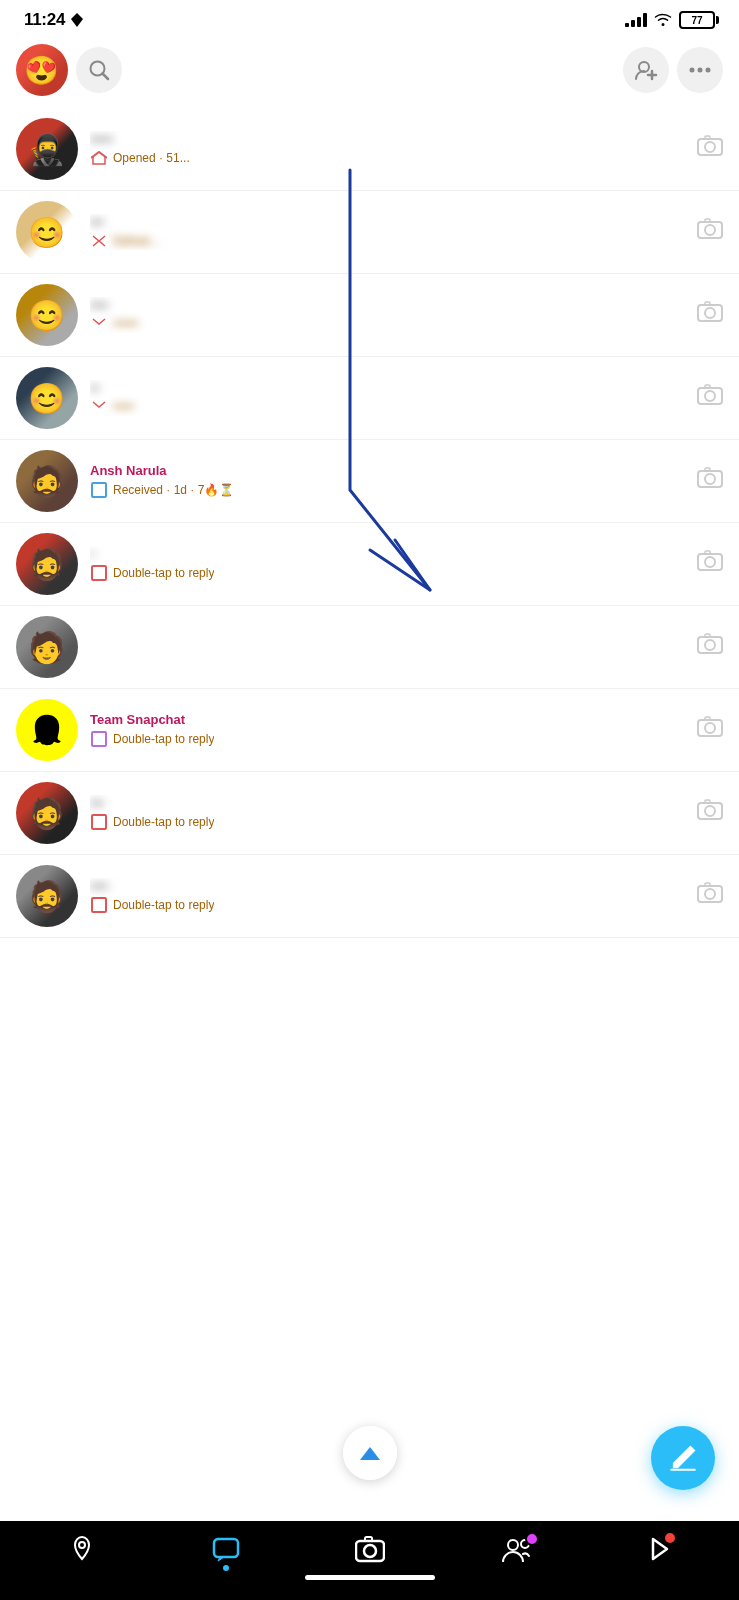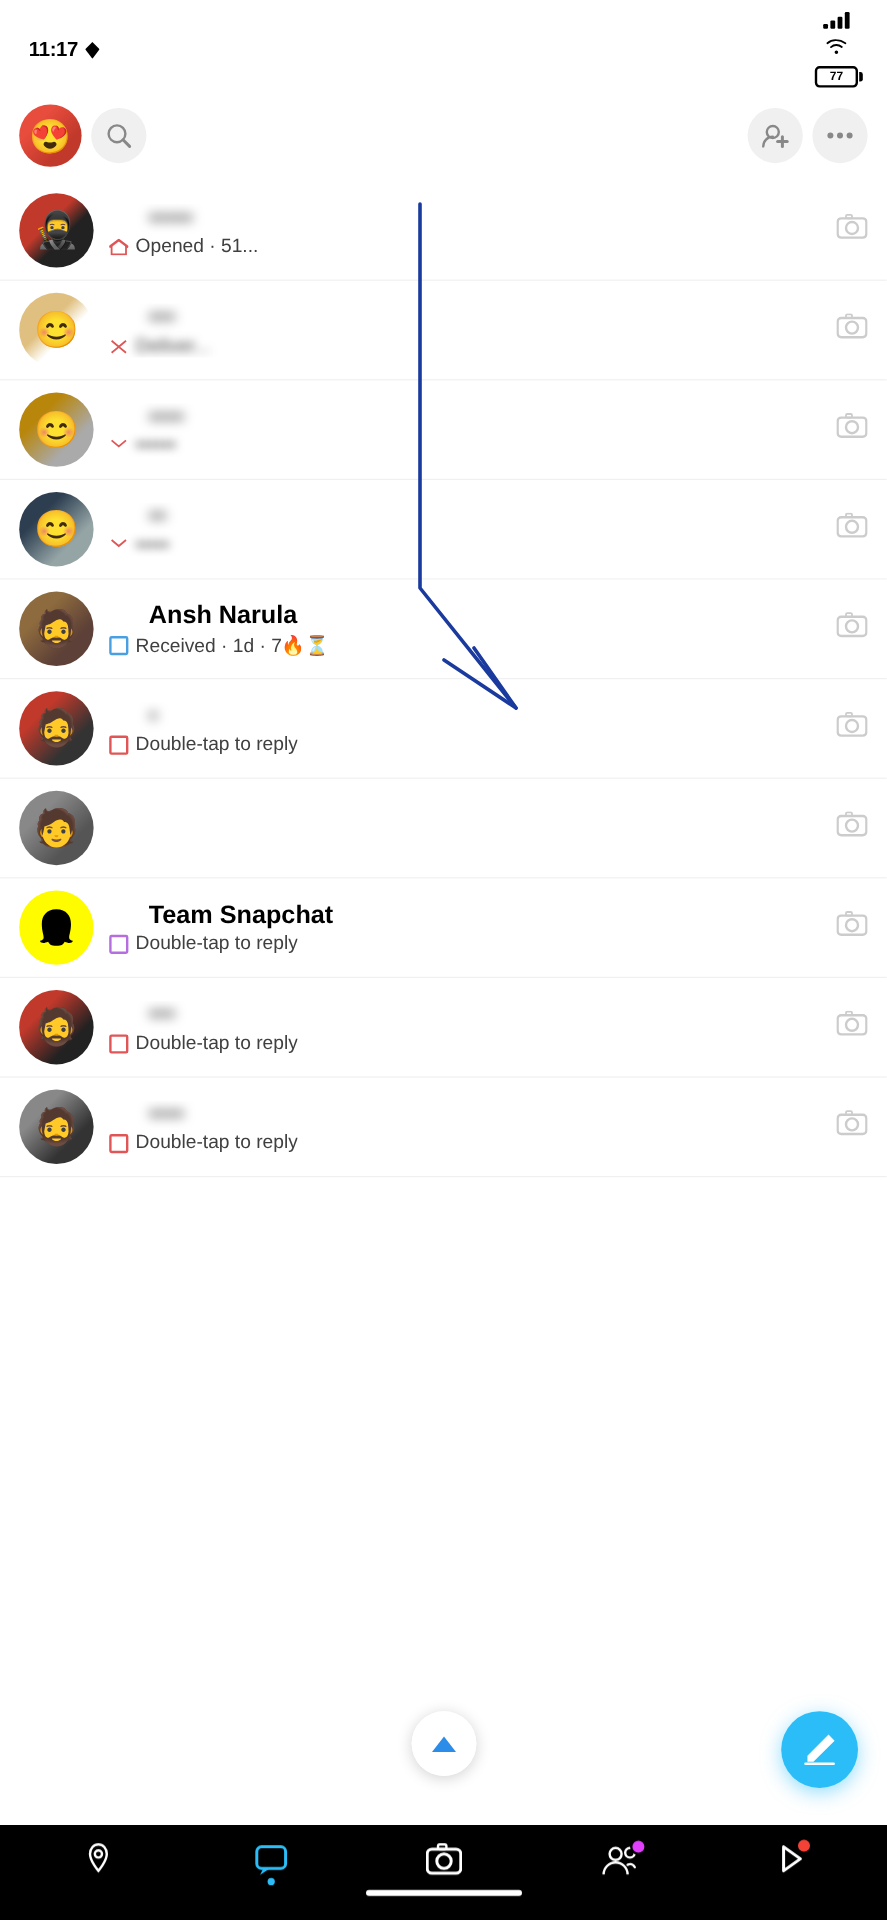--- a/index.html
+++ b/index.html
@@ -22,21 +22,20 @@
     }
     .status-time {
       font-size: 17px;
       font-weight: 600;
       letter-spacing: -0.3px;
     }
     .status-icons {
       display: flex;
       align-items: center;
       gap: 7px;
-      flex-direction: column;
     }
     .signal-bars {
       display: flex;
       align-items: flex-end;
       gap: 2px;
       height: 14px;
     }
     .signal-bars span {
       display: block;
       width: 4px;
@@ -144,41 +143,40 @@
       align-items: center;
       justify-content: center;
       font-size: 30px;
     }
     .chat-info {
       flex: 1;
       margin-left: 12px;
       overflow: hidden;
     }
     .chat-name {
-      font-size: 21px;
+      font-size: 13px;
       font-weight: 600;
-      color: #000000;
+      color: #be185d;
       white-space: nowrap;
       overflow: hidden;
       text-overflow: ellipsis;
-      margin-left: 34px;
     }
     .chat-name.blurred {
       filter: blur(5px);
       color: #555;
     }
     .chat-status {
       display: flex;
       align-items: center;
       gap: 5px;
       margin-top: 3px;
     }
     .chat-status-text {
-      font-size: 16px;
-      color: #404040;
+      font-size: 12px;
+      color: #a16207;
       white-space: nowrap;
       overflow: hidden;
       text-overflow: ellipsis;
     }
     .chat-status-text.blurred {
       filter: blur(4px);
     }
     .status-icon {
       width: 18px;
       height: 18px;
@@ -338,21 +336,21 @@
     .bitmoji-7 { background: linear-gradient(135deg, #888 30%, #555 70%); }
     .bitmoji-8 { background: linear-gradient(135deg, #c0392b 30%, #222 70%); }
     .bitmoji-9 { background: linear-gradient(135deg, #888 30%, #333 70%); }
     .bitmoji-self { background: linear-gradient(135deg, #e74c3c 30%, #c0392b 70%); }
   </style>
 </head>
 <body>
 
 <div class="status-bar">
   <div style="display:flex;align-items:center;gap:6px;">
-    <span class="status-time">11:17</span>
+    <span class="status-time">11:24</span>
     <svg width="12" height="14" viewBox="0 0 12 14" fill="none" xmlns="http://www.w3.org/2000/svg">
       <path d="M6 0L12 6L6 14L0 6L6 0Z" fill="black"></path>
     </svg>
   </div>
   <div class="status-icons">
     <div class="signal-bars">
       <span></span>
         <span></span>
         <span></span>
         <span></span>

